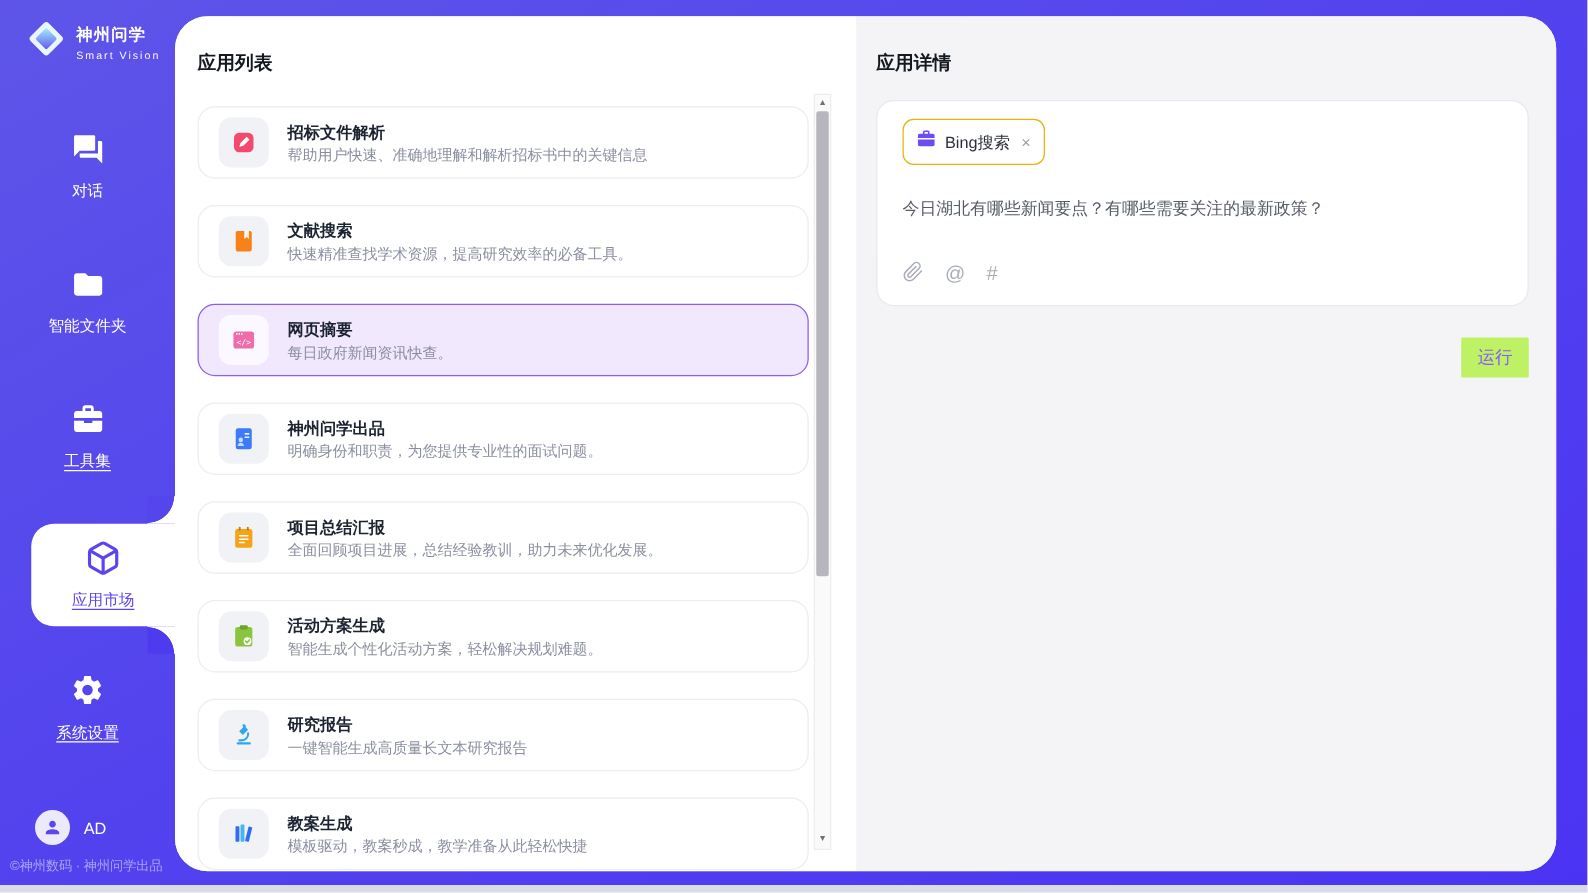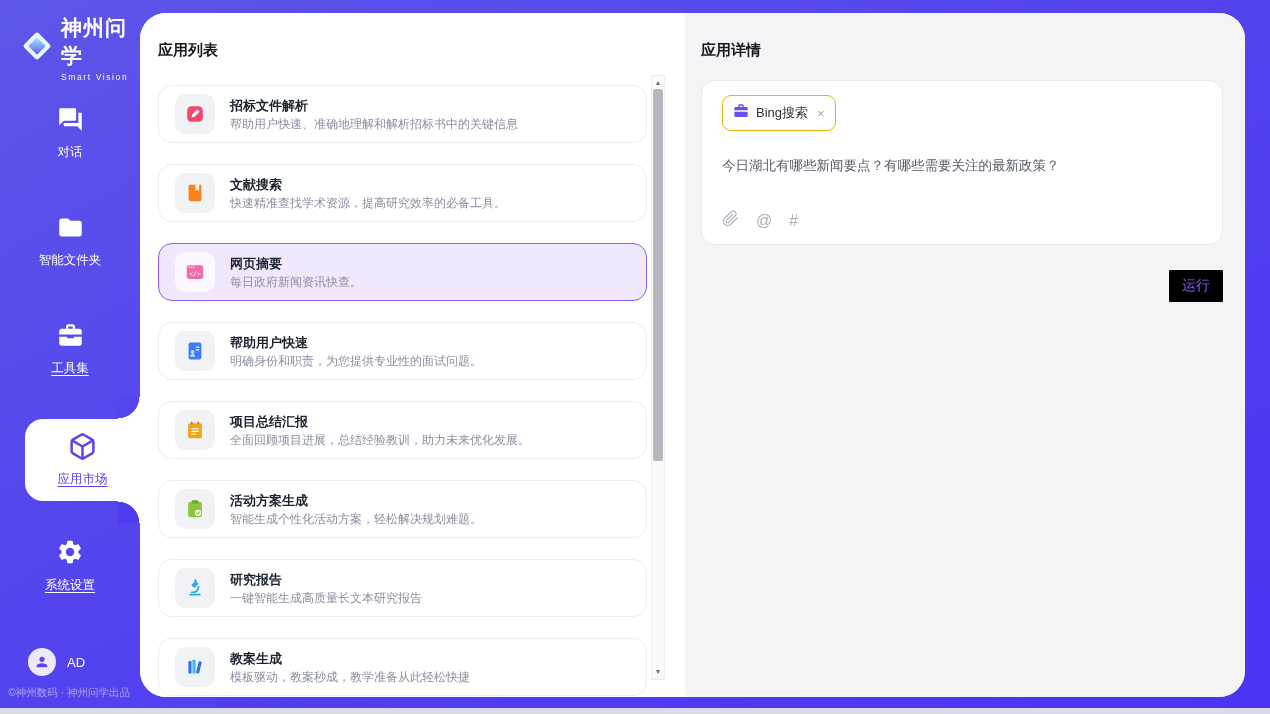--- a/index.html
+++ b/index.html
@@ -11,21 +11,21 @@
     position:relative;
   }
   .stage {
     position:absolute; left:0; top:0; width:1270px; height:708px;
     background:linear-gradient(150deg,#5e55e8 0%,#5344ee 45%,#4b33f3 100%);
     overflow:hidden;
   }
   
   .sidebar { position:absolute; left:0; top:0; width:140px; height:100%; color:#fff; }
   .logo { position:absolute; left:20px; top:14px; display:flex; align-items:center; gap:7px; }
-  .logo-text-name { font-size:21px; font-weight:bold; letter-spacing:1px; }
+  .logo-text-name { font-size:13px; font-weight:bold; letter-spacing:1px; }
   .logo-text-sub { font-size:8.5px; letter-spacing:1.6px; opacity:.95; margin-top:2px; }
   .nav-item {
     position:absolute; left:0; right:0;
     display:flex; flex-direction:column; align-items:center; gap:7px;
     color:#fff; cursor:pointer;
   }
   .nav-label { font-size:12.5px; }
   .underlined { text-decoration:underline; text-underline-offset:3px; }
   .nav-chat   { top:106px; }
   .nav-folder { top:214px; }
@@ -94,21 +94,21 @@
     display:inline-flex; align-items:center; gap:7px; background:#fff;
     border:1px solid #eab308; border-radius:9px; padding:7px 10px; cursor:pointer;
   }
   .tool-tag-label { font-size:13px; color:#2b2f3a; }
   .tool-tag-close { font-size:13px; color:#9aa0ab; margin-left:2px; cursor:pointer; }
   .query-text { margin-top:26px; font-size:13.5px; color:#565b68; }
   .attach-row { position:absolute; left:20px; bottom:13px; display:flex; align-items:center; gap:17px; color:#a8adb8; }
   .attach-glyph { font-size:16px; color:#a8adb8; cursor:pointer; }
   .run-row { margin-top:25px; text-align:right; }
   .run-button {
-    display:inline-block; border:none; background:#000000; color:#8a5cf6;
+    display:inline-block; border:none; background:#bef264; color:#8a5cf6;
     font-size:14px; font-family:inherit; padding:7px 13px; border-radius:1px; cursor:pointer;
   }
 </style>
 </head>
 <body>
 
 <div class="stage">
 
   <aside class="sidebar">
     <div class="logo">
@@ -243,21 +243,21 @@
           <span class="icon-box">
             <svg width="22" height="22" viewBox="0 0 24 24">
               <rect x="5" y="2.8" width="14" height="18.4" rx="2" fill="#3d7bfa"></rect>
               <rect x="12.6" y="7" width="4.4" height="1.4" rx=".7" fill="#fff" opacity=".9"></rect>
               <rect x="12.6" y="10" width="4.4" height="1.4" rx=".7" fill="#fff" opacity=".9"></rect>
               <circle cx="9.4" cy="13" r="2" fill="#bfe0ff"></circle>
               <path d="M6.6 18.4c0-2 1.5-3 2.8-3s2.8 1 2.8 3z" fill="#bfe0ff"></path>
             </svg>
           </span>
           <span>
-            <div class="card-title">帮助用户快速</div>
+            <div class="card-title">神州问学出品</div>
             <div class="card-desc">明确身份和职责，为您提供专业性的面试问题。</div>
           </span>
         </div>
 
         <div class="card">
           <span class="icon-box">
             <svg width="22" height="22" viewBox="0 0 24 24">
               <rect x="4.5" y="4.5" width="15" height="16.5" rx="2" fill="#f6a318"></rect>
               <rect x="7.6" y="2.6" width="1.7" height="3.6" rx=".85" fill="#c77d0a"></rect>
               <rect x="14.7" y="2.6" width="1.7" height="3.6" rx=".85" fill="#c77d0a"></rect>

